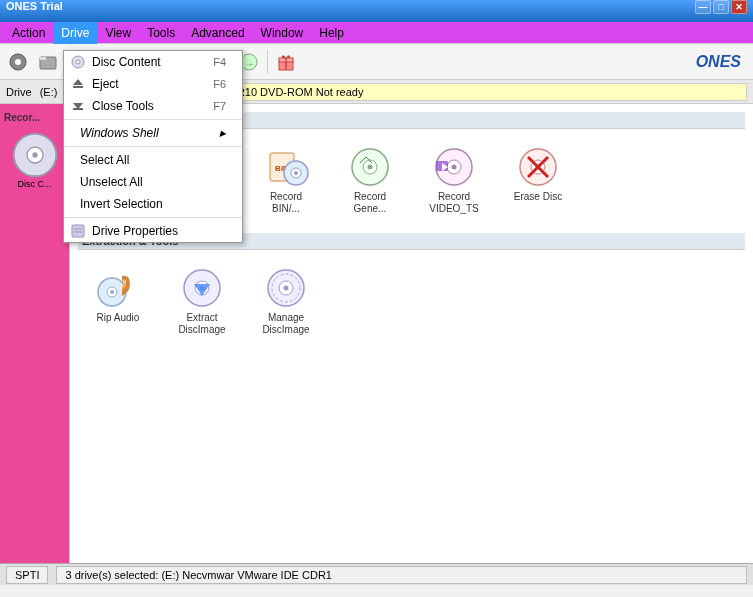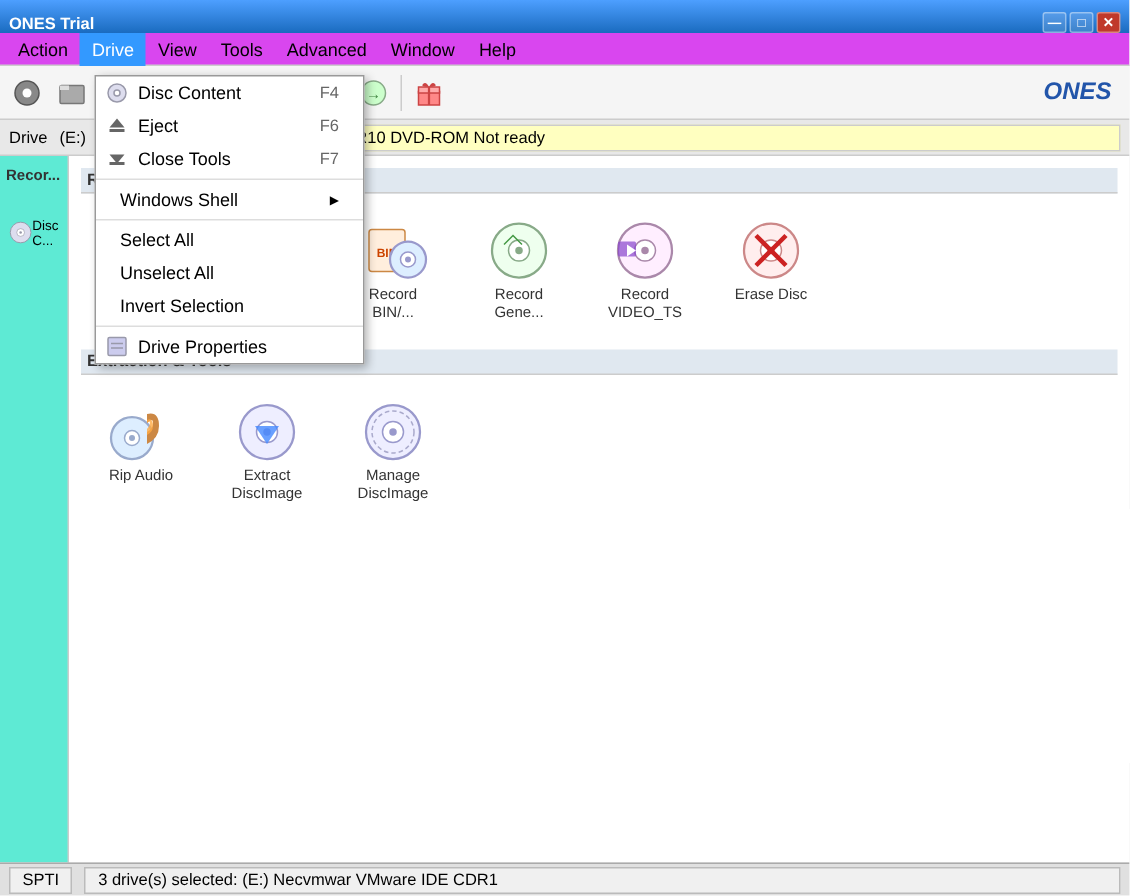--- a/index.html
+++ b/index.html
@@ -10,21 +10,21 @@
       width: 753px;
       height: 597px;
       overflow: hidden;
       position: relative;
     }
     
     #title-bar {
       background: linear-gradient(to bottom, #4d9fff, #1a6bbf);
       height: 22px;
       display: flex;
-      align-items: flex-end;
+      align-items: flex-start;
       justify-content: space-between;
       padding: 0 6px;
       color: white;
       font-size: 11px;
       font-weight: bold;
     }
     #title-bar-controls {
       display: flex;
       gap: 2px;
     }
@@ -114,36 +114,37 @@
       flex: 1;
       font-size: 11px;
     }
     
     #main-content {
       display: flex;
       height: calc(597px - 22px - 22px - 36px - 24px - 22px);
     }
     
     #left-panel {
-      width: 46px;
-      background: #5eead4;
+      width: 70px;
+      background: #ec4899;
       border-right: 1px solid #ccc;
       padding: 4px;
       display: flex;
       flex-direction: column;
       gap: 4px;
     }
     .left-panel-section {
       font-size: 10px;
       font-weight: bold;
       color: #333;
       margin-top: 4px;
     }
     .left-icon-item {
       display: flex;
+      flex-direction: column;
       align-items: center;
       cursor: pointer;
       padding: 4px 2px;
     }
     
     #content-area {
       flex: 1;
       background: white;
       overflow: auto;
       padding: 8px;
@@ -173,21 +174,21 @@
       text-align: center;
     }
     .icon-label {
       font-size: 10px;
       color: #333;
       line-height: 1.2;
     }
     
     #status-bar {
       position: absolute;
-      bottom: 0;
+      bottom: 12px;
       left: 0;
       right: 0;
       height: 22px;
       background: #e0e0e0;
       border-top: 1px solid #aaa;
       display: flex;
       align-items: center;
       font-size: 11px;
       padding: 0 6px;
       gap: 8px;
@@ -483,21 +484,21 @@
     <span class="menu-icon">
       <svg width="14" height="14" viewBox="0 0 14 14">
           <polygon points="7,10 12,4 2,4" fill="#666"></polygon>
           <rect x="2" y="9" width="10" height="2" fill="#666"></rect>
         </svg>
     </span>
     <span>Close Tools</span>
     <span class="menu-shortcut">F7</span>
   </div>
   <div class="menu-separator"></div>
-  <div class="menu-dropdown-item" style="justify-content:space-between;">
+  <div class="menu-dropdown-item" style="justify-content:space-between;font-style:italic;">
     <span>Windows Shell</span>
     <span class="menu-arrow">▶</span>
   </div>
   <div class="menu-separator"></div>
   <div class="menu-dropdown-item" style="padding-left:16px;">
     <span>Select All</span>
   </div>
   <div class="menu-dropdown-item" style="padding-left:16px;">
     <span>Unselect All</span>
   </div>

